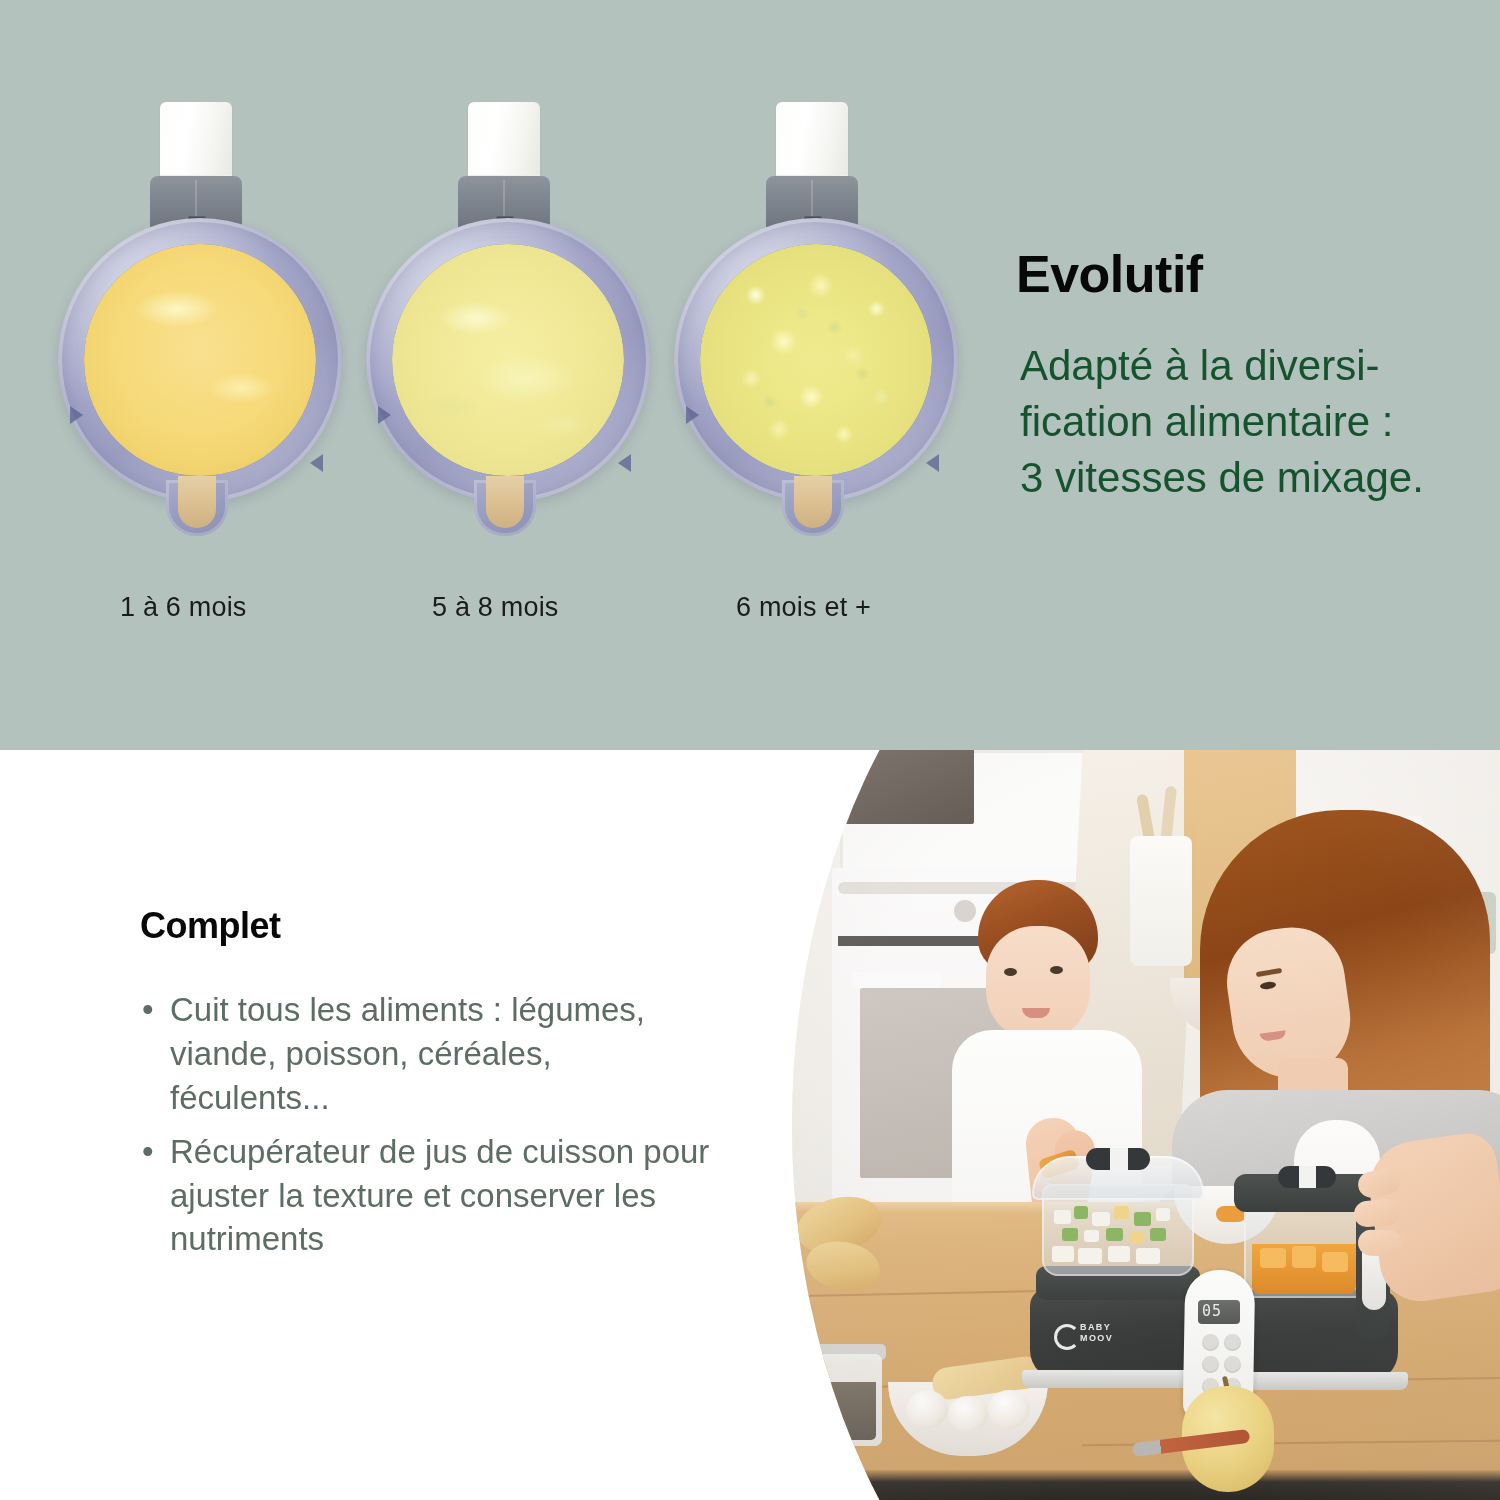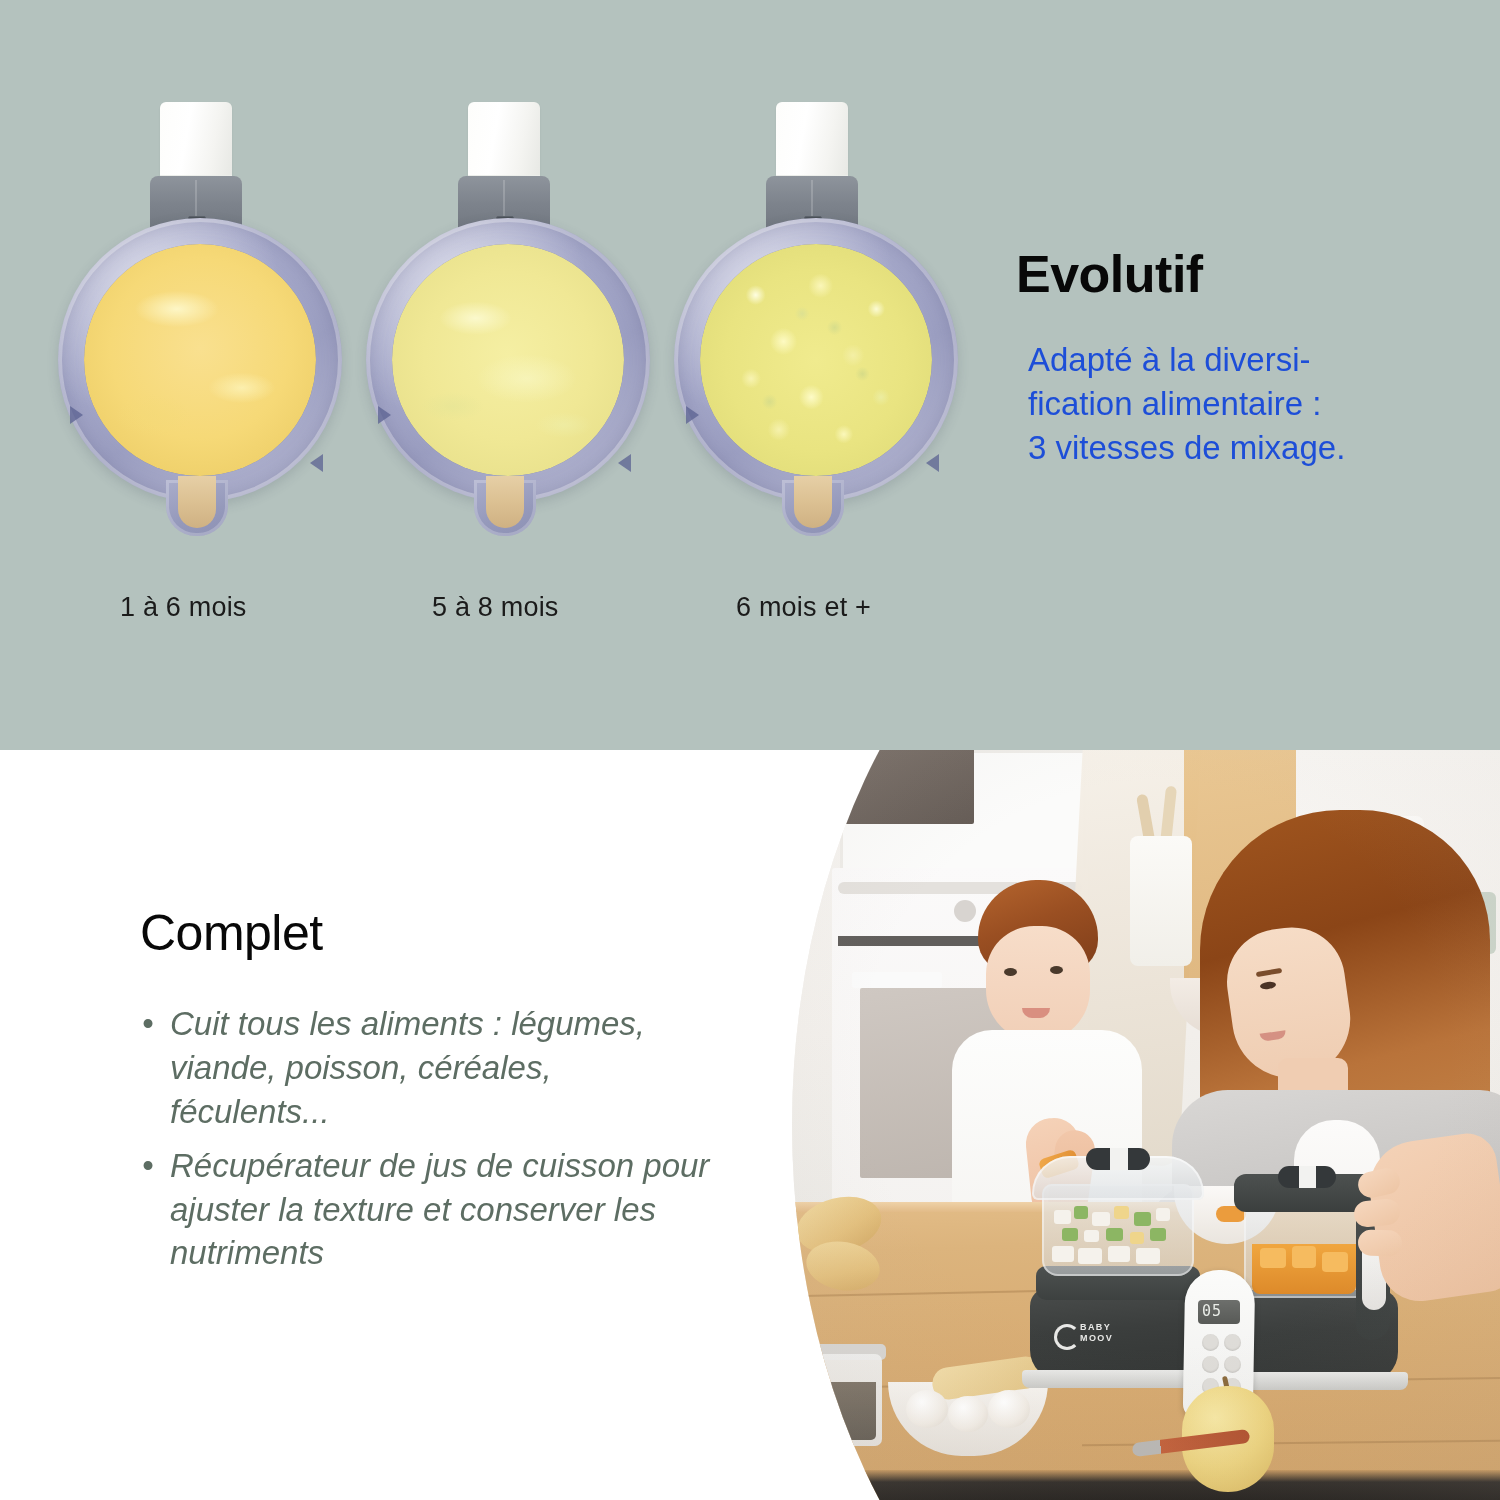--- a/index.html
+++ b/index.html
@@ -149,37 +149,37 @@
   .age-label.a2{left:432px;}
   .age-label.a3{left:736px;}
 
   
   .evolutif-block{position:absolute;left:1016px;top:248px;width:460px;}
   .h-evolutif{
     font-size:52px;font-weight:bold;color:#080808;letter-spacing:-.5px;
     line-height:1;margin:0 0 38px 0;
   }
   .p-evolutif{
-    font-size:33px;color:#1d4ed8;line-height:1.33;margin:12px;letter-spacing:0;
+    font-size:42px;color:#14532d;line-height:1.33;margin:4px;letter-spacing:0;
     white-space:pre-line;
   }
 
   
   .panel-bottom{
     position:absolute;left:0;top:750px;width:1500px;height:750px;background:#ffffff;
   }
   .complet-block{position:absolute;left:140px;top:158px;width:580px;}
   .h-complet{
-    font-size:50px;font-weight:normal;color:#080808;letter-spacing:-.5px;
+    font-size:36px;font-weight:bold;color:#080808;letter-spacing:-.5px;
     line-height:1;margin:0 0 44px 0;
   }
   .bullets{list-style:none;margin:0;padding:0;}
   .bullets li{
     position:relative;padding-left:30px;margin-bottom:10px;
-    font-size:33px;line-height:1.33;color:#5d6d63;letter-spacing:0;font-style:italic;
+    font-size:33px;line-height:1.33;color:#5d6d63;letter-spacing:0;
   }
   .bullets li:before{
     content:"•";position:absolute;left:2px;top:0;color:#5d6d63;font-size:33px;
   }
 
   
   .photo{
     position:absolute;left:782px;top:750px;width:718px;height:750px;
     overflow:hidden;
     -webkit-clip-path:ellipse(430px 620px at 440px 375px);

